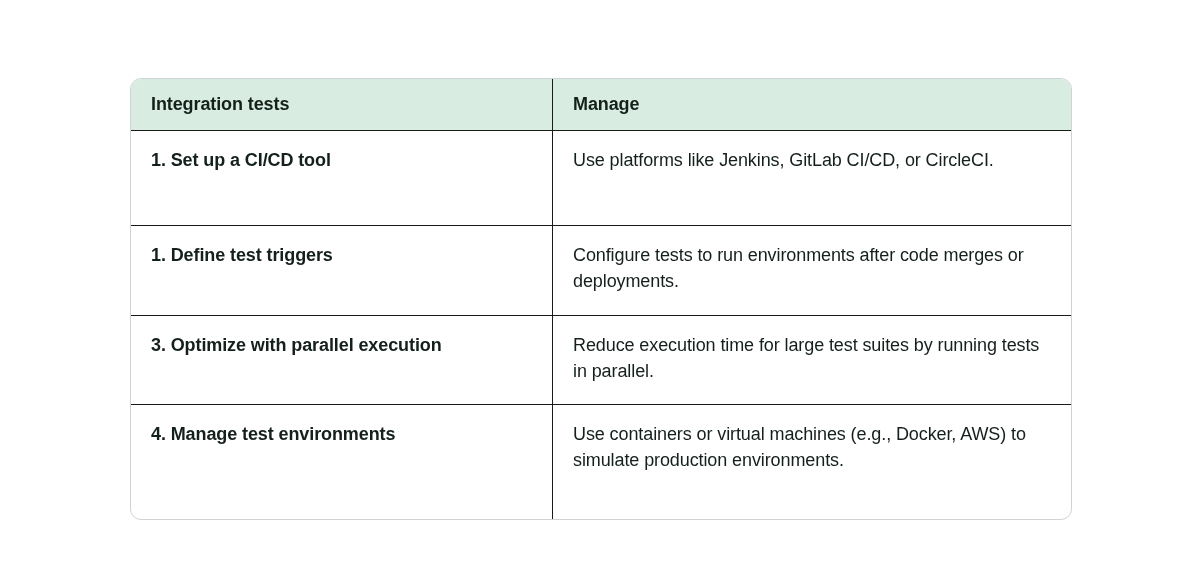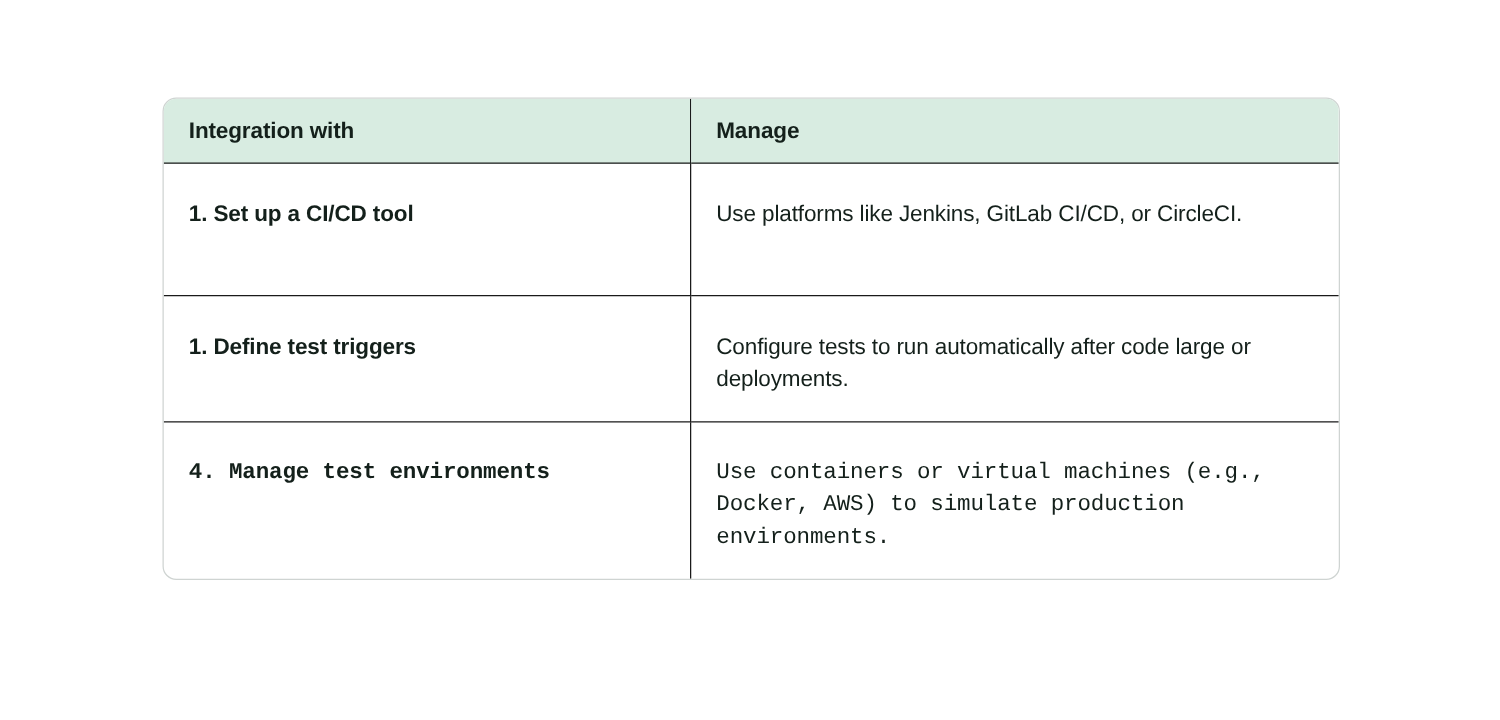--- a/index.html
+++ b/index.html
@@ -55,21 +55,21 @@
     vertical-align: middle;
   }
 
   thead th.th-steps {
     border-right: 1.5px solid #1a1a1a;
   }
 
   tbody td {
     font-size: 18px;
     color: #14201b;
-    padding: 27px 20px 20px 20px;
+    padding: 16px 20px 20px 20px;
     vertical-align: top;
     line-height: 1.45;
     letter-spacing: -0.1px;
     border-bottom: 1.5px solid #1a1a1a;
   }
 
   tbody tr:last-child td {
     border-bottom: none;
   }
 
@@ -78,46 +78,50 @@
     border-right: 1.5px solid #1a1a1a;
   }
 
   tbody td.cell-detail {
     font-weight: normal;
   }
 
   tbody tr.row-1 td { height: 58px; }
   tbody tr.row-2 td { height: 48px; }
   tbody tr.row-3 td { height: 48px; }
-  tbody tr.row-4 td { height: 78px; font-family: Liberation Mono, monospace; }
+  tbody tr.row-4 td { height: 78px; }
 </style>
 </head>
 <body>
 
 <div class="page">
   <div class="table-wrap">
     <table class="info-table">
       <colgroup>
         <col class="col-steps">
         <col class="col-details">
       </colgroup>
       <thead>
         <tr>
-          <th class="th-steps">Integration with</th>
+          <th class="th-steps">Integration tests</th>
           <th class="th-details">Manage</th>
         </tr>
       </thead>
       <tbody>
         <tr class="row-1">
           <td class="cell-step">1. Set up a CI/CD tool</td>
           <td class="cell-detail">Use platforms like Jenkins, GitLab CI/CD, or CircleCI.</td>
         </tr>
         <tr class="row-2">
           <td class="cell-step">1. Define test triggers</td>
-          <td class="cell-detail">Configure tests to run automatically after code large or deployments.</td>
+          <td class="cell-detail">Configure tests to run environments after code merges or deployments.</td>
+        </tr>
+        <tr class="row-3">
+          <td class="cell-step">3. Optimize with parallel execution</td>
+          <td class="cell-detail">Reduce execution time for large test suites by running tests in parallel.</td>
         </tr>
         <tr class="row-4">
           <td class="cell-step">4. Manage test environments</td>
           <td class="cell-detail">Use containers or virtual machines (e.g., Docker, AWS) to simulate production environments.</td>
         </tr>
       </tbody>
     </table>
   </div>
 </div>
 

